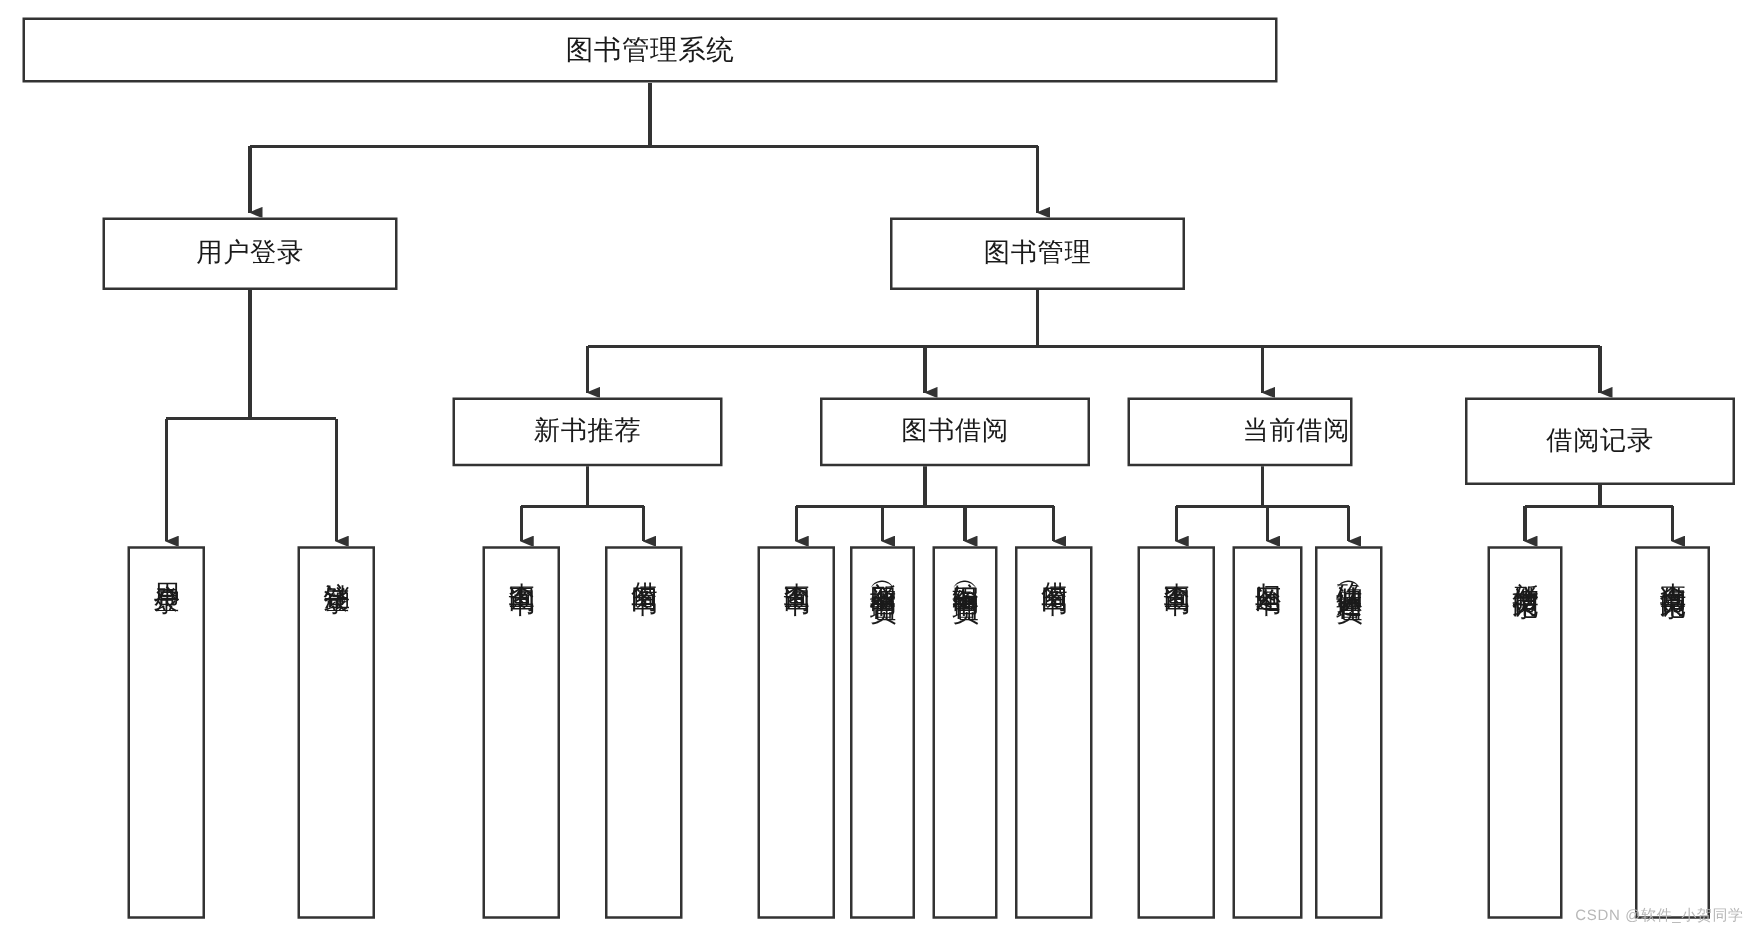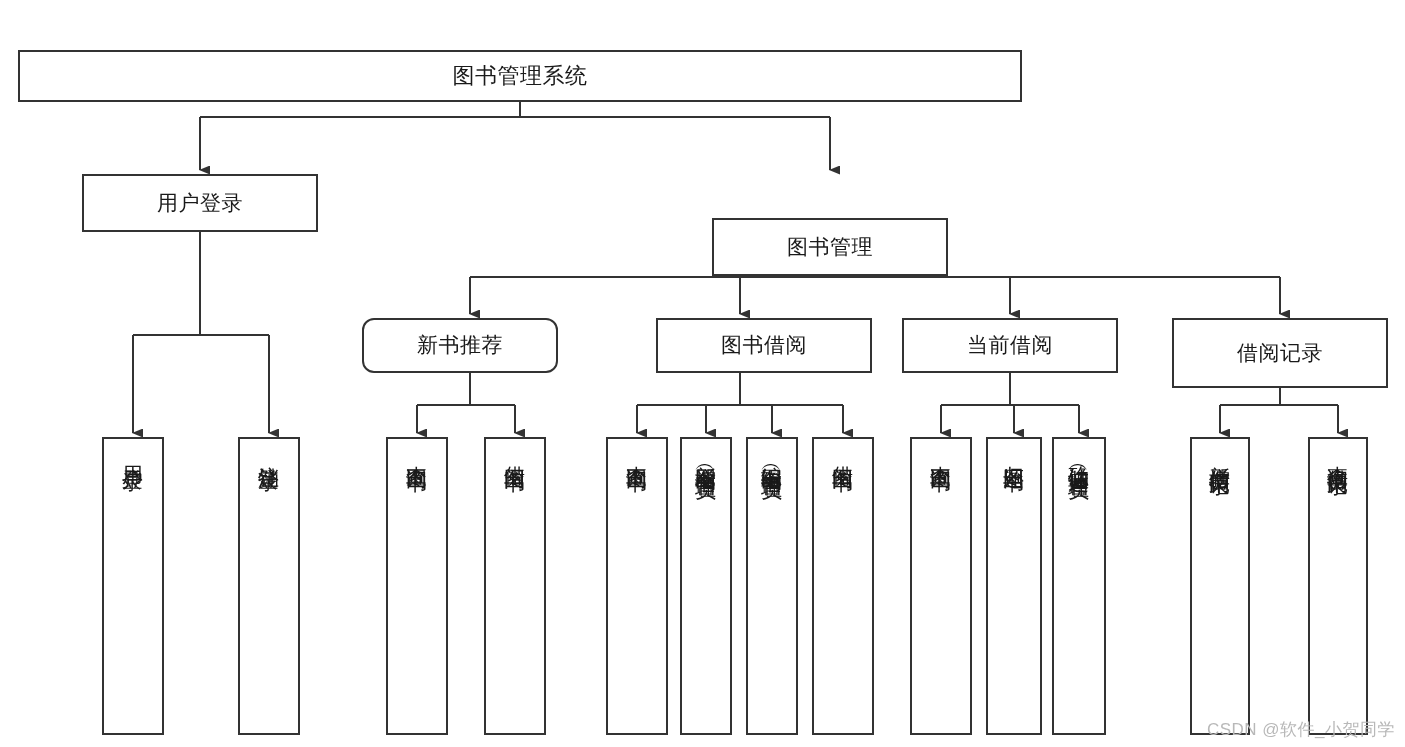--- a/index.html
+++ b/index.html
@@ -57,21 +57,21 @@
     letter-spacing: 2px;
     line-height: 1;
     white-space: nowrap;
   }
   .node.root .node-label { font-size: 22px; }
 
   #watermark {
     position: absolute;
     right: 10px;
     bottom: 6px;
-    font-size: 17px;
+    font-size: 12px;
     color: #b8b8b8;
     letter-spacing: 0.5px;
     z-index: 5;
     user-select: none;
     white-space: nowrap;
   }
 </style>
 </head>
 <body>
 
@@ -122,38 +122,38 @@
       <path d="M1014,405 L1014,433" marker-end="url(#arrowhead)"></path>
       <path d="M1079,405 L1079,433" marker-end="url(#arrowhead)"></path>
 
       <path d="M1280,373 L1280,405"></path>
       <path d="M1220,405 L1338,405"></path>
       <path d="M1220,405 L1220,433" marker-end="url(#arrowhead)"></path>
       <path d="M1338,405 L1338,433" marker-end="url(#arrowhead)"></path>
     </g>
   </svg>
 
-  <div class="node root horizontal" style="left:18px; top:14px; width:1004px; height:52px;margin-top:36px;">
+  <div class="node root horizontal" style="left:18px; top:14px; width:1004px; height:52px;">
     <span class="node-label">图书管理系统</span>
   </div>
 
   <div class="node horizontal" style="left:82px; top:174px; width:236px; height:58px;">
     <span class="node-label">用户登录</span>
   </div>
-  <div class="node horizontal" style="left:712px; top:174px; width:236px; height:58px;margin-top:44px;">
+  <div class="node horizontal" style="left:712px; top:174px; width:236px; height:58px;">
     <span class="node-label">图书管理</span>
   </div>
 
-  <div class="node horizontal" style="left:362px; top:318px; width:196px; height:55px;border-radius:12px;">
+  <div class="node horizontal" style="left:362px; top:318px; width:216px; height:55px;">
     <span class="node-label">新书推荐</span>
   </div>
   <div class="node horizontal" style="left:656px; top:318px; width:216px; height:55px;">
     <span class="node-label">图书借阅</span>
   </div>
-  <div class="node horizontal" style="left:902px; top:318px; width:216px; height:55px;">
+  <div class="node horizontal" style="left:902px; top:318px; width:180px; height:55px;justify-content:flex-end;">
     <span class="node-label">当前借阅</span>
   </div>
   <div class="node horizontal" style="left:1172px; top:318px; width:216px; height:70px;">
     <span class="node-label">借阅记录</span>
   </div>
 
   <div class="node vertical" style="left:102px; top:437px; width:62px; height:298px;">
     <span class="node-label">用户登录</span>
   </div>
   <div class="node vertical" style="left:238px; top:437px; width:62px; height:298px;">

